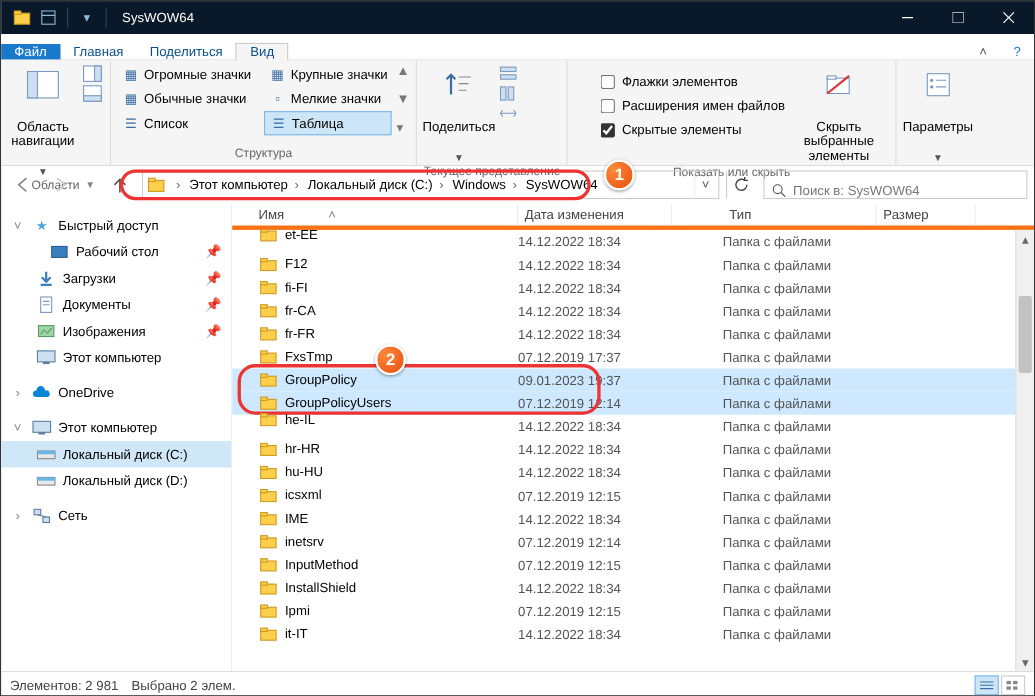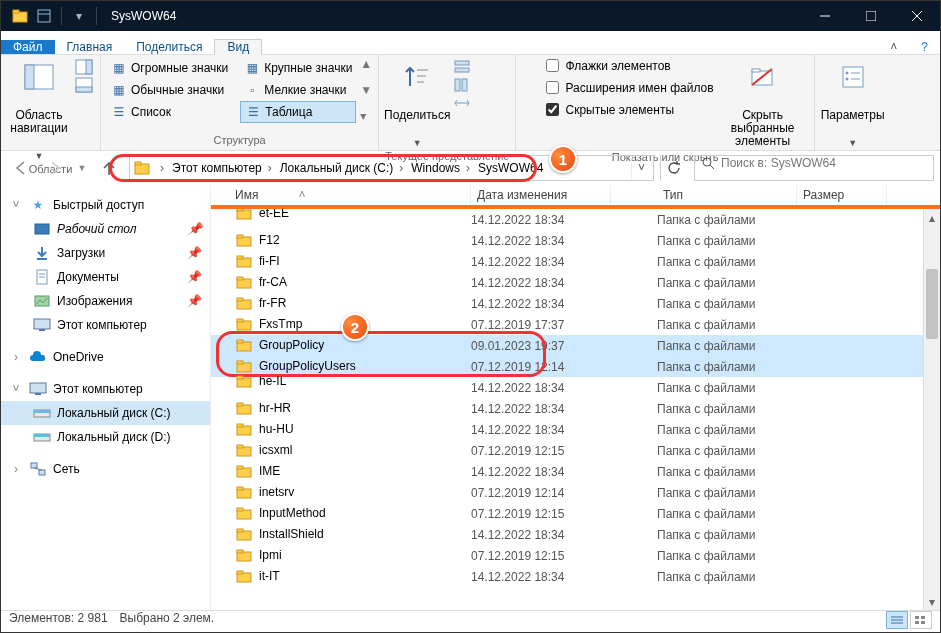--- a/index.html
+++ b/index.html
@@ -28,34 +28,34 @@
 
 .bigbtn { display: flex; flex-direction: column; align-items: center; width: 64px; padding-top: 4px; gap: 16px; }
 .bigbtn .ic { width: 32px; height: 32px; display: flex; align-items: center; justify-content: center; }
 .bigbtn .lbl { text-align: center; line-height: 1.1; }
 
 .layoutgrid { display: grid; grid-template-columns: auto auto; column-gap: 8px; row-gap: 0; }
 .lrow { display: flex; align-items: center; gap: 4px; height: 22px; padding: 0 4px; white-space: nowrap; }
 .lrow.sel { background: #cde6f7; border: 1px solid #7ab6e8; }
 .lrow .ic { width: 16px; height: 16px; display: inline-flex; align-items: center; justify-content: center; color: #3a6ea5; }
 
-.chkrow { display: flex; align-items: flex-start; gap: 6px; height: 22px; padding-left: 24px; }
+.chkrow { display: flex; align-items: flex-end; gap: 6px; height: 22px; padding-left: 24px; }
 .chkrow input { accent-color: #333; }
 
 
 .addrbar { height: 34px; display: flex; align-items: center; padding: 3px 6px; gap: 6px; }
 .navbtn { width: 28px; height: 28px; display: flex; align-items: center; justify-content: center; color: #999; }
 .navbtn.enabled { color: #333; }
 .addrbox { flex: 1; height: 26px; border: 1px solid #ccc; display: flex; align-items: center; padding: 0 2px; gap: 0; }
 .addrbox .fico { width: 20px; height: 20px; display: flex; align-items: center; justify-content: center; }
 .addrbox .crumb { padding: 0 4px; display: flex; align-items: center; height: 100%; gap: 2px; }
 .addrbox .crumb .chev { color: #666; padding-left: 4px; }
 .addrdrop { width: 20px; display: flex; align-items: center; justify-content: center; color: #555; border-left: 1px solid #eee; height: 100%; }
 .refresh { width: 28px; height: 26px; border: 1px solid transparent; border-left: 1px solid #ccc; display: flex; align-items: center; justify-content: center; color: #444; }
-.searchbox { width: 240px; height: 26px; border: 1px solid #ccc; display: flex; align-items: flex-start; padding: 0 6px; gap: 6px; color: #777; }
+.searchbox { width: 240px; height: 26px; border: 1px solid #ccc; display: flex; align-items: flex-end; padding: 0 6px; gap: 6px; color: #777; }
 .searchbox .sico { color: #555; }
 
 
 .main { display: flex; height: calc(633px - 30px - 24px - 96px - 34px - 24px); }
 .navpane { width: 210px; border-right: 1px solid #eee; overflow: hidden; padding-top: 8px; }
 .navitem { display: flex; align-items: center; height: 24px; gap: 6px; white-space: nowrap; }
 .navitem .exp { width: 14px; text-align: center; color: #888; }
 .navitem .ico { width: 18px; height: 18px; display: inline-flex; align-items: center; justify-content: center; }
 .navitem .pin { margin-left: auto; margin-right: 8px; color: #999; }
 .navitem.sel { background: #d0e7f8; }
@@ -71,21 +71,21 @@
 .sortarrow { margin-left: 40px; color: #888; }
 
 .rows { overflow: hidden; flex: 1; }
 .row { display: flex; height: 21px; align-items: center; }
 .row.sel { background: #cde8ff; }
 .row .c-name { display: flex; align-items: flex-start; gap: 6px; padding-left: 24px; }
 .row .fico { width: 18px; height: 16px; display: inline-flex; align-items: center; justify-content: center; }
 .row .c-date, .row .c-type, .row .c-size { color: #555; }
 
 
-.statusbar { height: 24px; border-top: 1px solid #ddd; display: flex; padding: 0 8px; gap: 12px; color: #444; }
+.statusbar { height: 24px; border-top: 1px solid #ddd; display: flex; align-items: center; padding: 0 8px; gap: 12px; color: #444; }
 .statusbar .viewbtns { margin-left: auto; display: flex; gap: 2px; }
 .statusbar .vb { width: 22px; height: 18px; border: 1px solid #ccc; display: flex; align-items: center; justify-content: center; }
 .statusbar .vb.active { background: #cde6f7; border-color: #7ab6e8; }
 
 
 .annot-ring { position: absolute; border: 3px solid #e33; border-radius: 16px; pointer-events: none; }
 .annot-num { position: absolute; width: 28px; height: 28px; border-radius: 50%; background: radial-gradient(circle at 30% 30%, #ff8a3c, #e84c0e); color: #fff; font-weight: bold; font-size: 15px; display: flex; align-items: center; justify-content: center; border: 2px solid #fff; box-shadow: 0 1px 3px rgba(0,0,0,.4); pointer-events: none; }
 
 
 .scrollbar { position: absolute; right: 0; top: 24px; bottom: 0; width: 17px; background: #f0f0f0; border-left: 1px solid #ddd; }
@@ -374,21 +374,21 @@
 
 <div class="main">
   <div class="navpane">
     <div class="navgrp">
       <div class="navitem" style="padding-left:8px">
         <span class="exp">˅</span>
         <span class="ico" style="color:#4aa3df">★</span>
         <span>Быстрый доступ</span>
       </div>
       <div id="quick-items">
-          <div class="navitem" style="padding-left: 32px; font-style: italic;">
+          <div class="navitem" style="padding-left: 44px;">
             <span class="ico">
               <svg width="16" height="12">
                 <rect x="1" y="1" width="14" height="10" fill="#3a7ebf" stroke="#2a5e8f"></rect>
               </svg>
             </span>
             <span>Рабочий стол</span>
             <span class="pin">📌</span>
           </div>
           <div class="navitem" style="padding-left: 32px;">
             <span class="ico">

